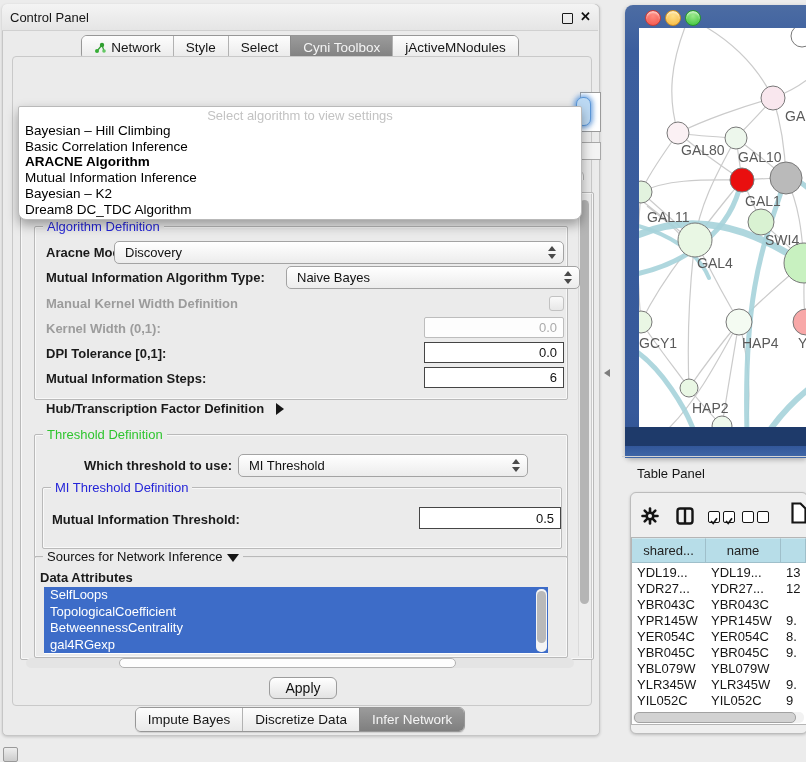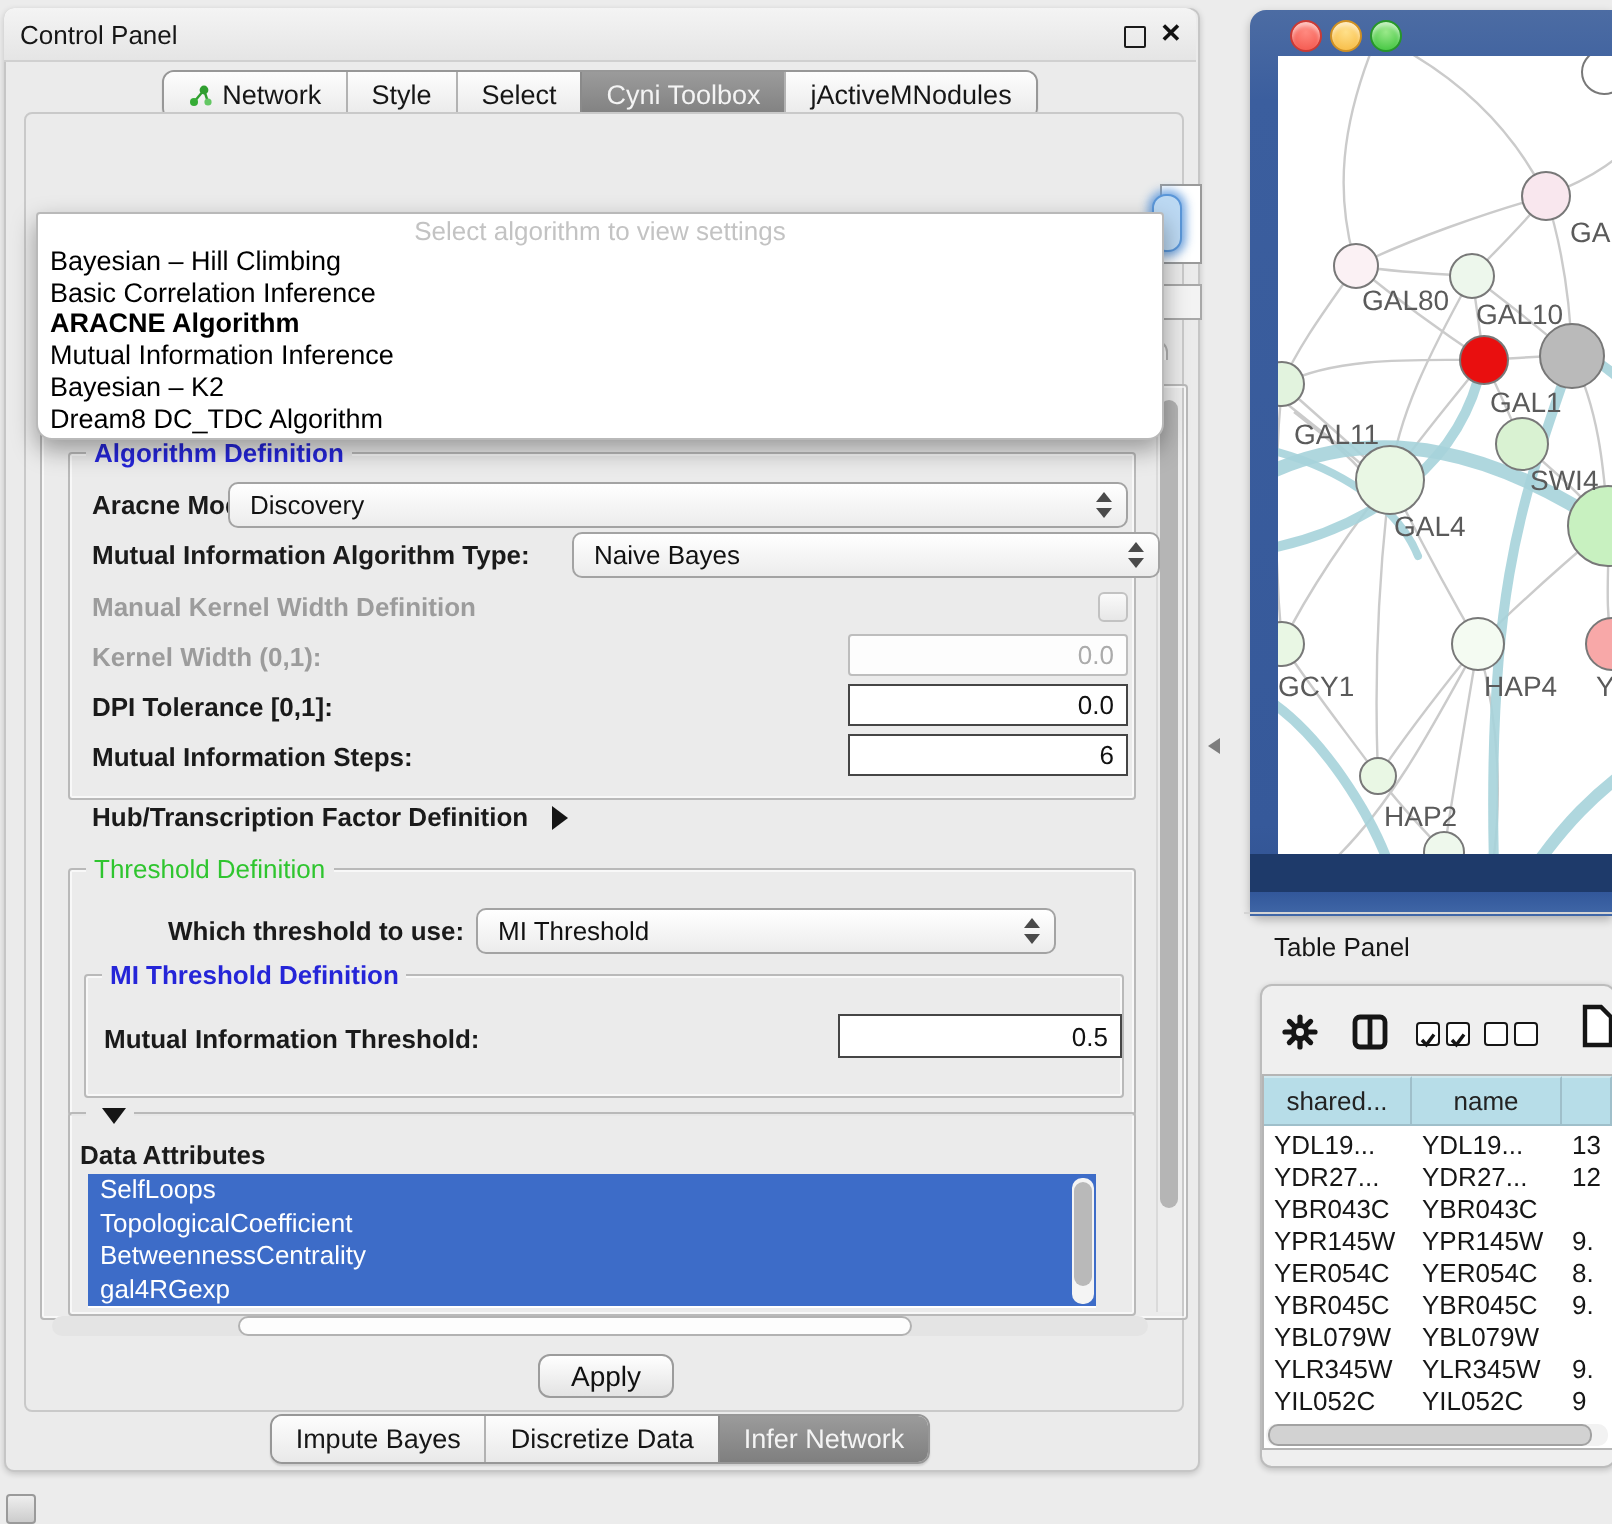--- a/index.html
+++ b/index.html
@@ -40,21 +40,21 @@
   #frag-glow{left:576px;top:97px;width:13px;height:27px;border-radius:7px;background:#bcd9f3;
       border:1px solid #5a96d8;box-shadow:0 0 5px 2px rgba(90,150,220,.85);z-index:12;}
   #frag-combo2{left:580px;top:142px;width:19px;height:16px;background:#f3f3f3;border:1px solid #a8a8a8;z-index:10;}
   #frag-under{left:22px;top:170px;width:562px;height:10px;overflow:hidden;z-index:8;}
   #frag-under .ghost-field{height:24px;background:#fff;border:1px solid #b5b5b5;border-radius:6px;
       color:#b0b0b0;font-size:13px;padding:3px 10px;}
 
   
   .group{border:1px solid #b9b9b9;border-radius:2px;box-shadow:inset 0 0 0 1px rgba(255,255,255,.65);}
   .group-title{position:absolute;top:-8px;left:8px;background:#ebebeb;padding:0 4px;font-size:13px;white-space:nowrap;}
-  .t-blue{color:#2525d8;font-weight:bold;}
+  .t-blue{color:#2525d8;}
   .t-green{color:#2fc52f;}
   #g-settings{left:20px;top:192px;width:572px;height:466px;}
   #g-algo{left:34px;top:226px;width:532px;height:172px;}
   #g-threshold{left:34px;top:434px;width:532px;height:122px;}
   #g-mi{left:42px;top:487px;width:518px;height:60px;}
   #g-sources{left:34px;top:556px;width:532px;height:100px;}
 
   .lbl{font-size:13px;font-weight:bold;color:#1a1a1a;white-space:nowrap;}
   .lbl.dis{color:#9c9c9c;}
 
@@ -259,21 +259,21 @@
         <i class="a-dn"></i>
       </span>
   </div>
   <div id="g-mi" class="abs group">
     <span class="group-title t-blue">MI Threshold Definition</span>
   </div>
   <div class="abs lbl" style="left:52px;top:512px;">Mutual Information Threshold:</div>
   <input id="f-mithr" class="abs field" value="0.5" style="">
 
   <div id="g-sources" class="abs group">
-    <span class="group-title"><span class="tri-down"></span></span>
+    <span class="group-title"><span>Sources for Network Inference</span><span class="tri-down"></span></span>
   </div>
   <div id="attr-label" class="abs lbl">Data Attributes</div>
   <div id="attr-list" class="abs">
       <div class="attr-item selected">SelfLoops</div>
       <div class="attr-item selected">TopologicalCoefficient</div>
       <div class="attr-item selected">BetweennessCentrality</div>
       <div class="attr-item selected">gal4RGexp</div>
     </div>
   <div id="list-vscroll" class="abs"></div>
   <div id="list-vthumb" class="abs"></div>

